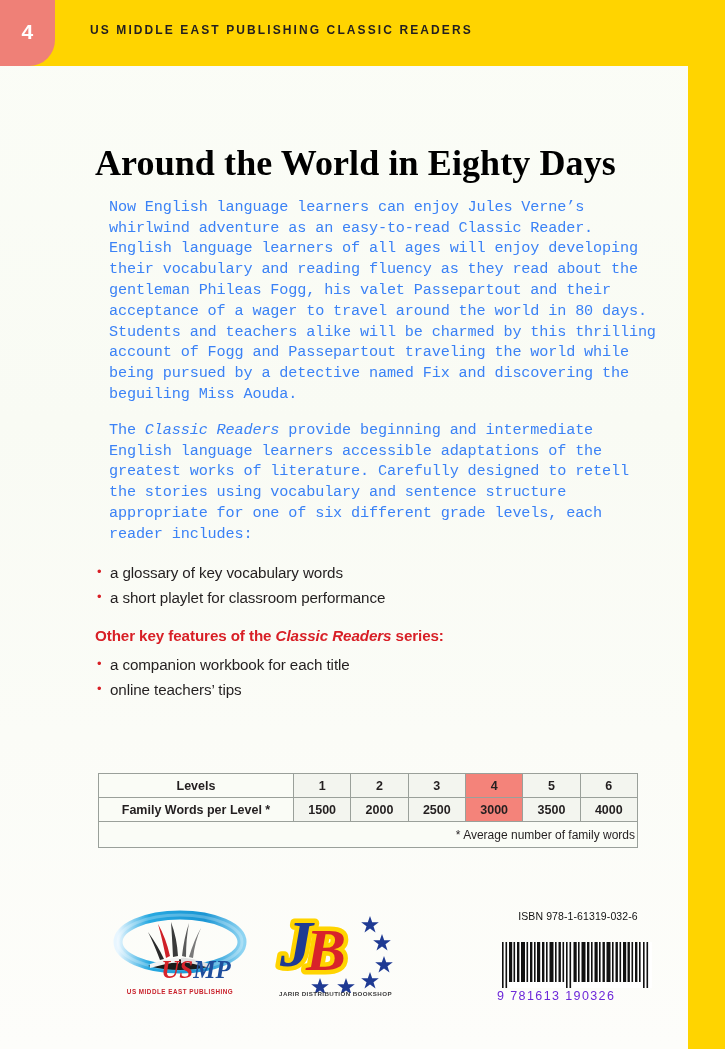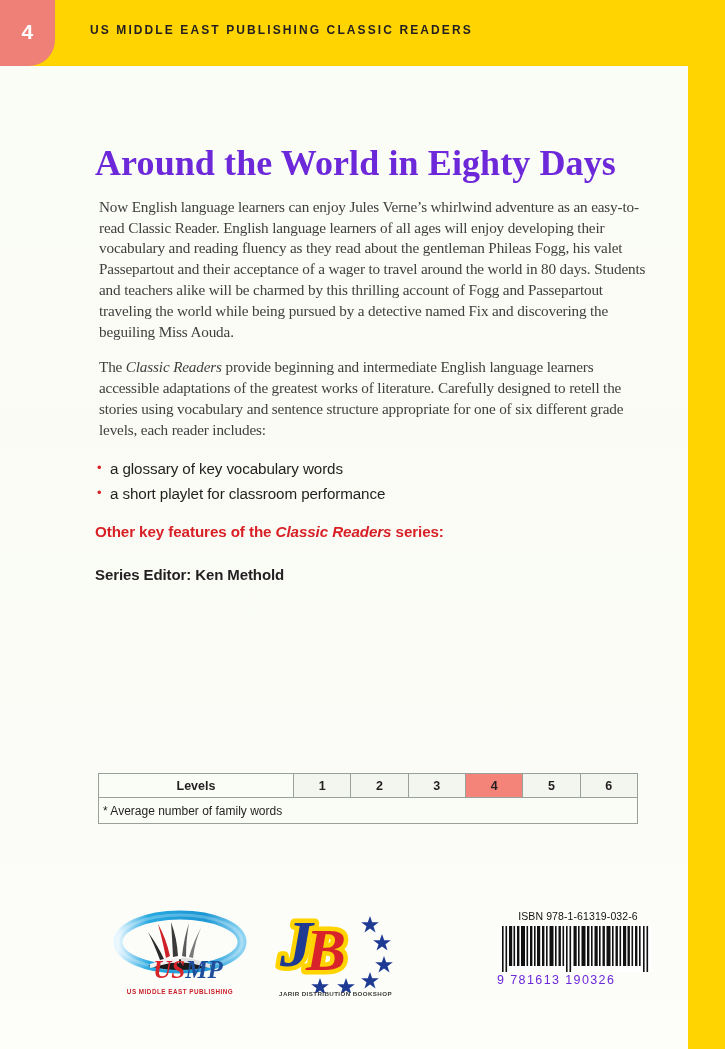--- a/index.html
+++ b/index.html
@@ -93,32 +93,32 @@
   
   .content {
     position: absolute;
     left: 95px;
     top: 145px;
     width: 562px;
   }
   .book-title {
     font-family: "Liberation Serif", serif;
     font-size: 36px;
-    color: #6d28d9;
+    color: #000000;
     font-weight: bold;
     letter-spacing: 0.1px;
     margin: 0 0 14px 0;
     line-height: 1.05;
   }
   .para {
-    font-family: Liberation Serif, serif;
+    font-family: Liberation Mono, monospace;
     font-size: 15.2px;
     line-height: 20.8px;
-    color: #404040;
-    margin: 0 0 15px 4px;
+    color: #3b82f6;
+    margin: 0 0 15px 14px;
     letter-spacing: -0.15px;
   }
   .para em { font-style: italic; }
 
   ul.bullets {
     list-style: none;
     margin: 0 0 0 0;
     padding: 0;
   }
   ul.bullets li {
@@ -176,21 +176,21 @@
     padding: 1px 2px;
   }
   table.levels td.rowlabel {
     width: 190px;
     background: #fafcf6;
   }
   table.levels td.hl {
     background: #f4837a;
   }
   table.levels td.note {
-    text-align: left;
+    text-align: right;
     font-weight: normal;
     font-size: 12px;
     padding-left: 4px;
     background: #fafcf6;
     height: 23px;
   }
 
   
   .footer {
     position: absolute;
@@ -241,21 +241,21 @@
     position: absolute;
     left: 497px;
     top: 910px;
     width: 162px;
   }
   .isbn-text {
     font-family: "Liberation Sans", sans-serif;
     font-size: 10.5px;
     color: #111;
     letter-spacing: 0.1px;
-    margin-bottom: 4px;
+    margin-bottom: 20px;
     text-align: center;
     white-space: nowrap;
   }
   .barcode {
     height: 46px;
     width: 152px;
     margin-left: 3px;
     display: block;
   }
   .barcode-digits {
@@ -290,37 +290,49 @@
 
     <p class="para"><span>The </span><em>Classic Readers</em><span> provide beginning and intermediate English language learners accessible adaptations of the greatest works of literature. Carefully designed to retell the stories using vocabulary and sentence structure appropriate for one of six different grade levels, each reader includes:</span></p>
 
     <ul class="bullets">
       <li>a glossary of key vocabulary words</li>
       <li>a short playlet for classroom performance</li>
     </ul>
 
     <div class="subhead"><span>Other key features of the </span><em>Classic Readers</em><span> series:</span></div>
 
-
-    <div class="editor">Series Editor: Ken Methold</div>
+    <ul class="bullets">
+      <li>a companion workbook for each title</li>
+      <li>online teachers’ tips</li>
+    </ul>
+
   </div>
 
   <div class="table-wrap">
     <table class="levels">
       <tbody>
         <tr>
           <td class="rowlabel">Levels</td>
           <td>1</td>
           <td>2</td>
           <td>3</td>
           <td class="hl">4</td>
           <td>5</td>
           <td>6</td>
         </tr>
         <tr>
+          <td class="rowlabel">Family Words per Level *</td>
+          <td>1500</td>
+          <td>2000</td>
+          <td>2500</td>
+          <td class="hl">3000</td>
+          <td>3500</td>
+          <td>4000</td>
+        </tr>
+        <tr>
           <td class="note" colspan="7">* Average number of family words</td>
         </tr>
       </tbody>
     </table>
   </div>
 
   <div class="footer">
 
     <div class="usmp-logo">
       <svg width="160" height="95" viewBox="0 0 160 95">
@@ -339,21 +351,21 @@
         <path d="M48 68 Q80 58 80 62 Q80 58 112 68 Q80 76 48 68 Z" fill="#1b1b1b"></path>
         <path d="M50 66 Q79 57 79 61 L79 66 Q79 62 50 70 Z" fill="#f2f2f2"></path>
         <path d="M110 66 Q81 57 81 61 L81 66 Q81 62 110 70 Z" fill="#e2e2e2"></path>
 
         <path d="M66 60 Q62 40 58 26 Q66 40 70 58 Z" fill="#cf2027"></path>
         <path d="M73 59 Q72 38 71 24 Q77 40 78 58 Z" fill="#3a3a3a"></path>
         <path d="M82 58 Q84 40 89 25 Q86 41 86 59 Z" fill="#5a5a5a"></path>
         <path d="M89 59 Q94 42 101 30 Q95 43 93 60 Z" fill="#7a7a7a"></path>
         <path d="M60 62 Q54 46 48 34 Q58 48 64 61 Z" fill="#2b2b2b"></path>
       </svg>
-      <div class="usmp-wordmark" style="position:absolute;left:8px;top:58px;width:160px;text-align:center;">
+      <div class="usmp-wordmark" style="position:absolute;left:16px;top:58px;width:160px;text-align:center;">
         <span style="font-family:'Liberation Serif',serif;font-style:italic;font-weight:bold;font-size:25px;color:#d8232a;">US</span><span style="font-family:'Liberation Serif',serif;font-style:italic;font-weight:bold;font-size:25px;color:#1f4e9c;">MP</span>
       </div>
       <div class="usmp-label">US MIDDLE EAST PUBLISHING</div>
     </div>
 
     <div class="jarir-logo">
       <svg width="155" height="95" viewBox="0 0 155 95">
 
         <text x="22" y="68" font-family="Liberation Serif, serif" font-style="italic" font-weight="bold" font-size="66" fill="#ffd400" stroke="#ffd400" stroke-width="9" stroke-linejoin="round">J</text>
         <text x="48" y="72" font-family="Liberation Serif, serif" font-style="italic" font-weight="bold" font-size="60" fill="#ffd400" stroke="#ffd400" stroke-width="9" stroke-linejoin="round">B</text>

